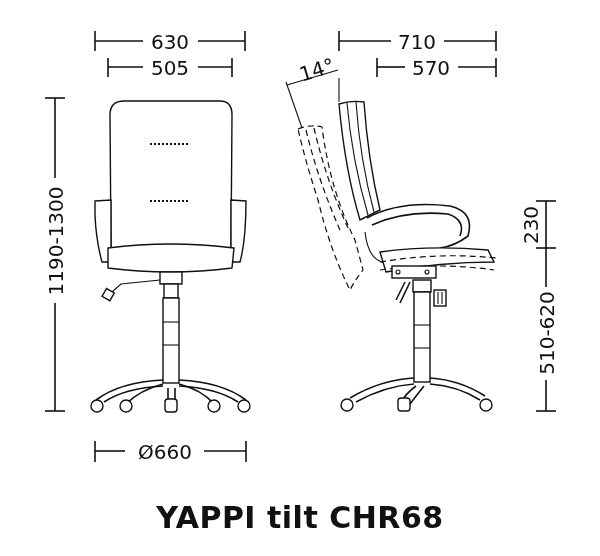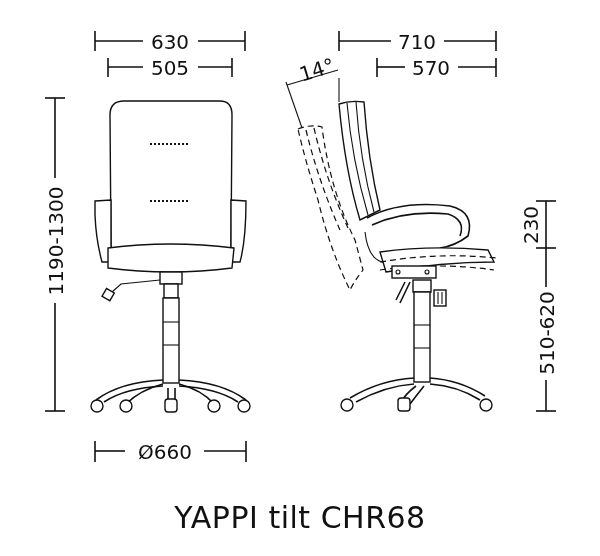--- a/index.html
+++ b/index.html
@@ -1,21 +1,21 @@
 <!DOCTYPE html>
 <html><head>
 <meta charset="utf-8">
 <style>
   html, body { margin: 0; padding: 0; background: #ffffff; }
   body { width: 600px; height: 556px; position: relative; overflow: hidden; font-family: "DejaVu Sans", sans-serif; }
   svg.drawing { position: absolute; left: 0; top: 0; width: 600px; height: 556px; }
   .dim-text { font-family: "DejaVu Sans", sans-serif; font-size: 20px; fill: #111; }
   .title {
     position: absolute; left: 0; width: 600px; top: 500px; text-align: center;
-    font-family: "DejaVu Sans", sans-serif; font-size: 30px; color: #111; letter-spacing: 0.5px; font-weight: normal;
+    font-family: "DejaVu Sans", sans-serif; font-size: 30px; color: #111; letter-spacing: 0.5px; font-weight: bold;
   }
   .ln { stroke: #111; stroke-width: 1.6; fill: none; }
   .thin { stroke: #111; stroke-width: 1.1; fill: none; }
   .dash { stroke: #111; stroke-width: 1.2; fill: none; stroke-dasharray: 6 4; }
   .fillw { fill: #fff; stroke: #111; stroke-width: 1.4; }
   .dots { stroke: #111; stroke-width: 2; stroke-dasharray: 2 2; fill: none; }
 </style>
 </head>
 <body>
 

